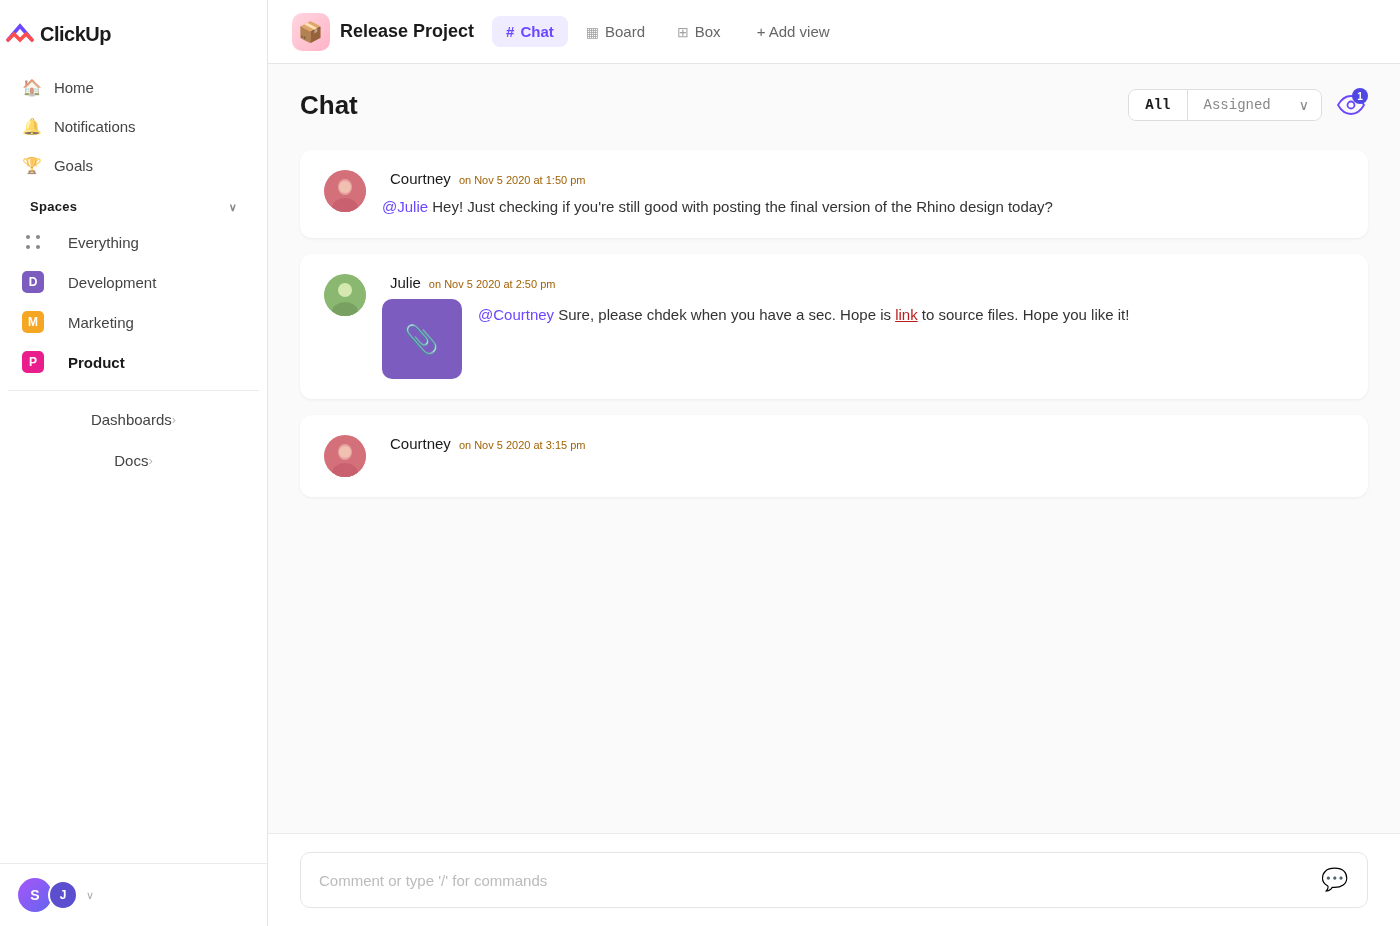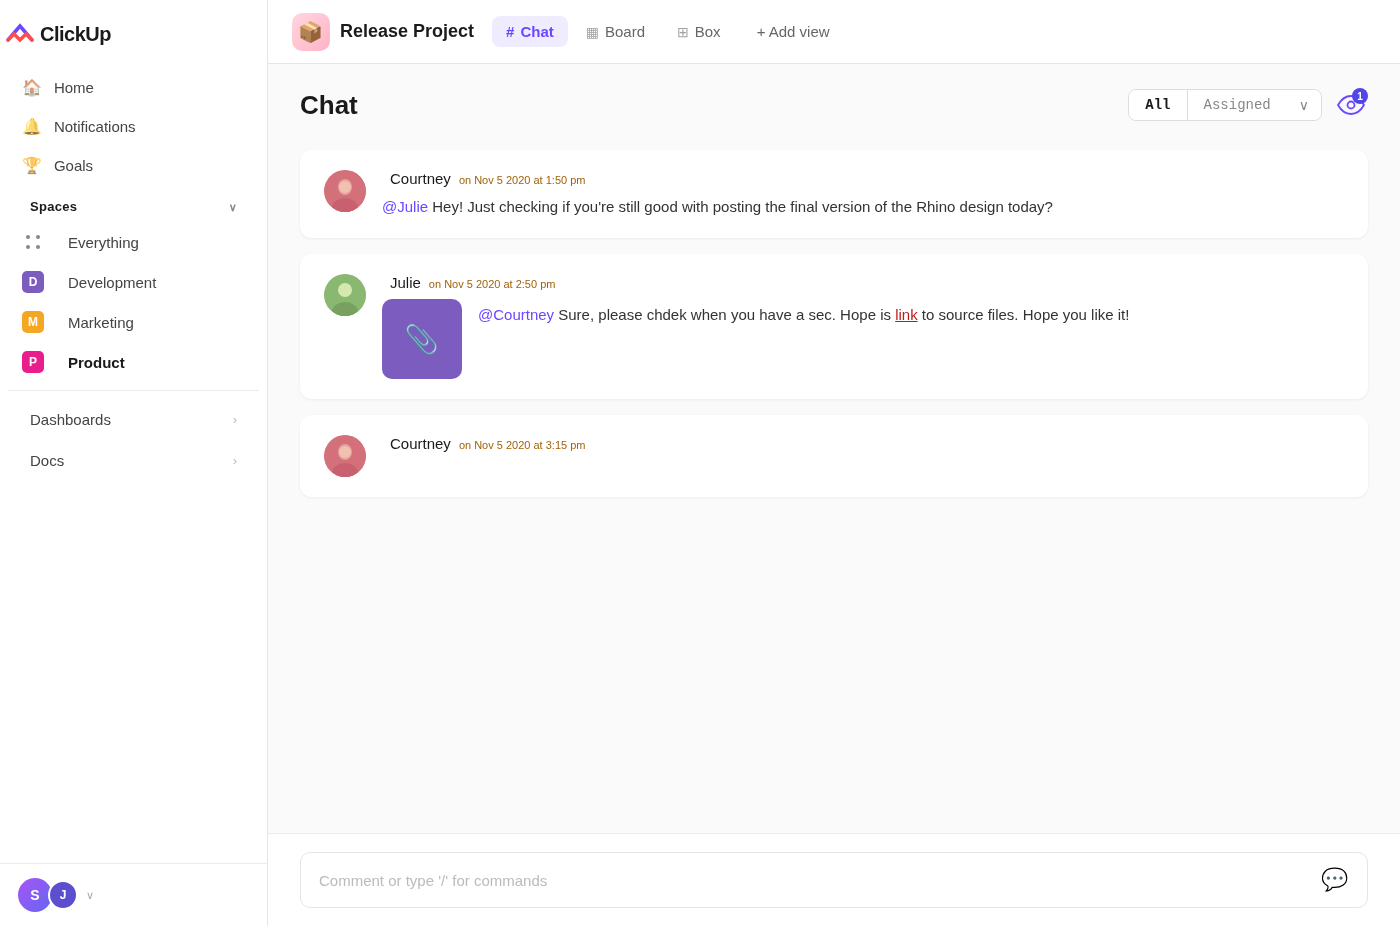--- a/index.html
+++ b/index.html
@@ -96,21 +96,21 @@
       height: 22px;
     }
 
     .sidebar-section {
       border-top: 1px solid #ebebeb;
       margin: 8px 0;
     }
     .sidebar-expand-item {
       display: flex;
       align-items: center;
-      justify-content: space-between;
+      justify-content: center;
       padding: 12px 22px;
       font-size: 15px;
       color: #444;
       cursor: pointer;
     }
     .sidebar-expand-item .chevron-right { font-size: 13px; color: #bbb; }
 
     .sidebar-footer {
       padding: 14px 18px;
       display: flex;

